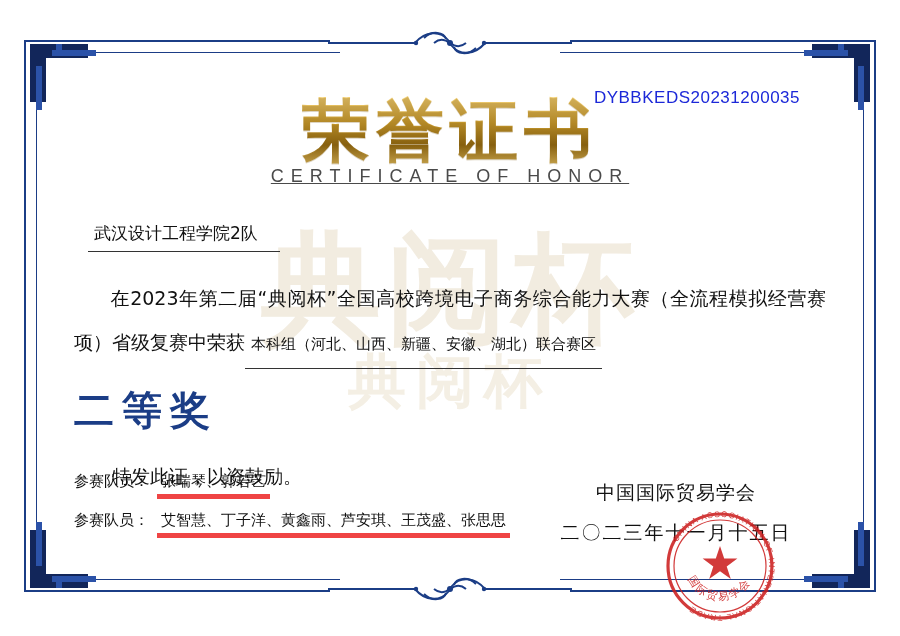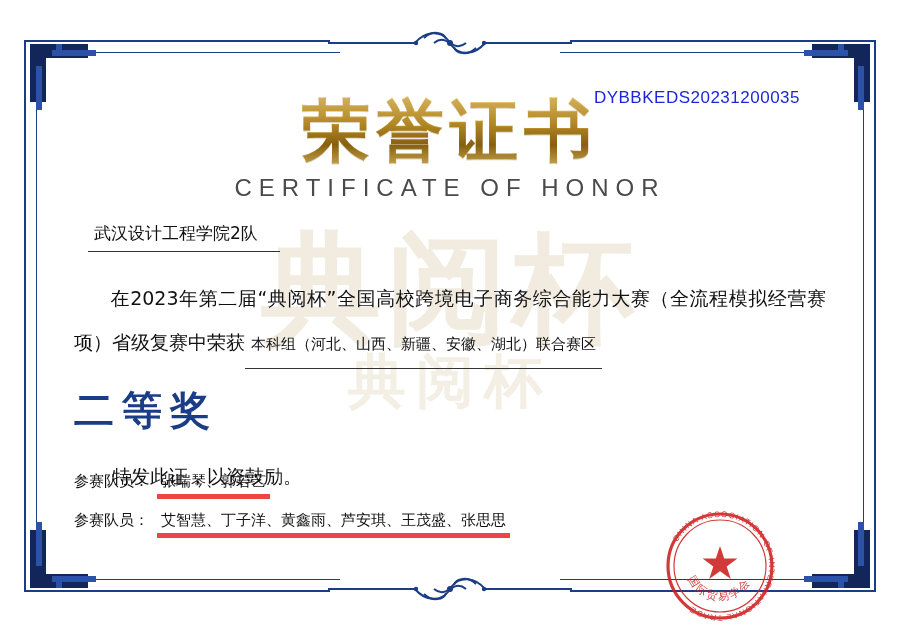--- a/index.html
+++ b/index.html
@@ -139,25 +139,26 @@
     line-height: 1;
     background: linear-gradient(180deg, #f3d27a 0%, #c79a2e 40%, #8c6410 72%, #d9b65c 100%);
     -webkit-background-clip: text;
     background-clip: text;
     color: #b8881f;
     -webkit-text-fill-color: transparent;
     text-shadow: 0 1px 0 rgba(120,85,10,0.25);
     display: inline-block;
   }
   .title-en {
-    margin-top: 10px;
-    font-size: 24px;
+    margin-top: 2px;
+    font-size: 18px;
     letter-spacing: 7px;
     color: #4a4a4a;
     font-family: "Liberation Sans", sans-serif;
+    text-decoration: underline;
   }
 
   
   .body-area {
     position: absolute;
     left: 74px;
     right: 74px;
     top: 218px;
     color: #1a1a1a;
   }
@@ -368,20 +369,24 @@
   </div>
 
   <div class="footer">
     <div class="footer-row">
       <span class="label">参赛队员：</span><span class="value">张瑞琴、郭若艺</span>
     </div>
     <div class="footer-row">
       <span class="label">参赛队员：</span><span class="value">艾智慧、丁子洋、黄鑫雨、芦安琪、王茂盛、张思思</span>
     </div>
 
+    <div class="signature-block">
+      <div class="org">中国国际贸易学会</div>
+      <div class="date">二〇二三年十一月十五日</div>
+    </div>
   </div>
 
   <div class="seal">
     <svg viewBox="0 0 128 128" xmlns="http://www.w3.org/2000/svg">
       <defs>
         <path id="sealOuterPath" d="M 64,64 m -49,0 a 49,49 0 1,1 98,0 a 49,49 0 1,1 -98,0"></path>
         <path id="sealInnerPath" d="M 64,64 m -34,0 a 34,34 0 1,0 68,0"></path>
       </defs>
       <circle cx="64" cy="64" r="52" fill="none" stroke="#cc1f1f" stroke-width="3.2"></circle>
       <circle cx="64" cy="64" r="46" fill="none" stroke="#cc1f1f" stroke-width="1.2"></circle>

